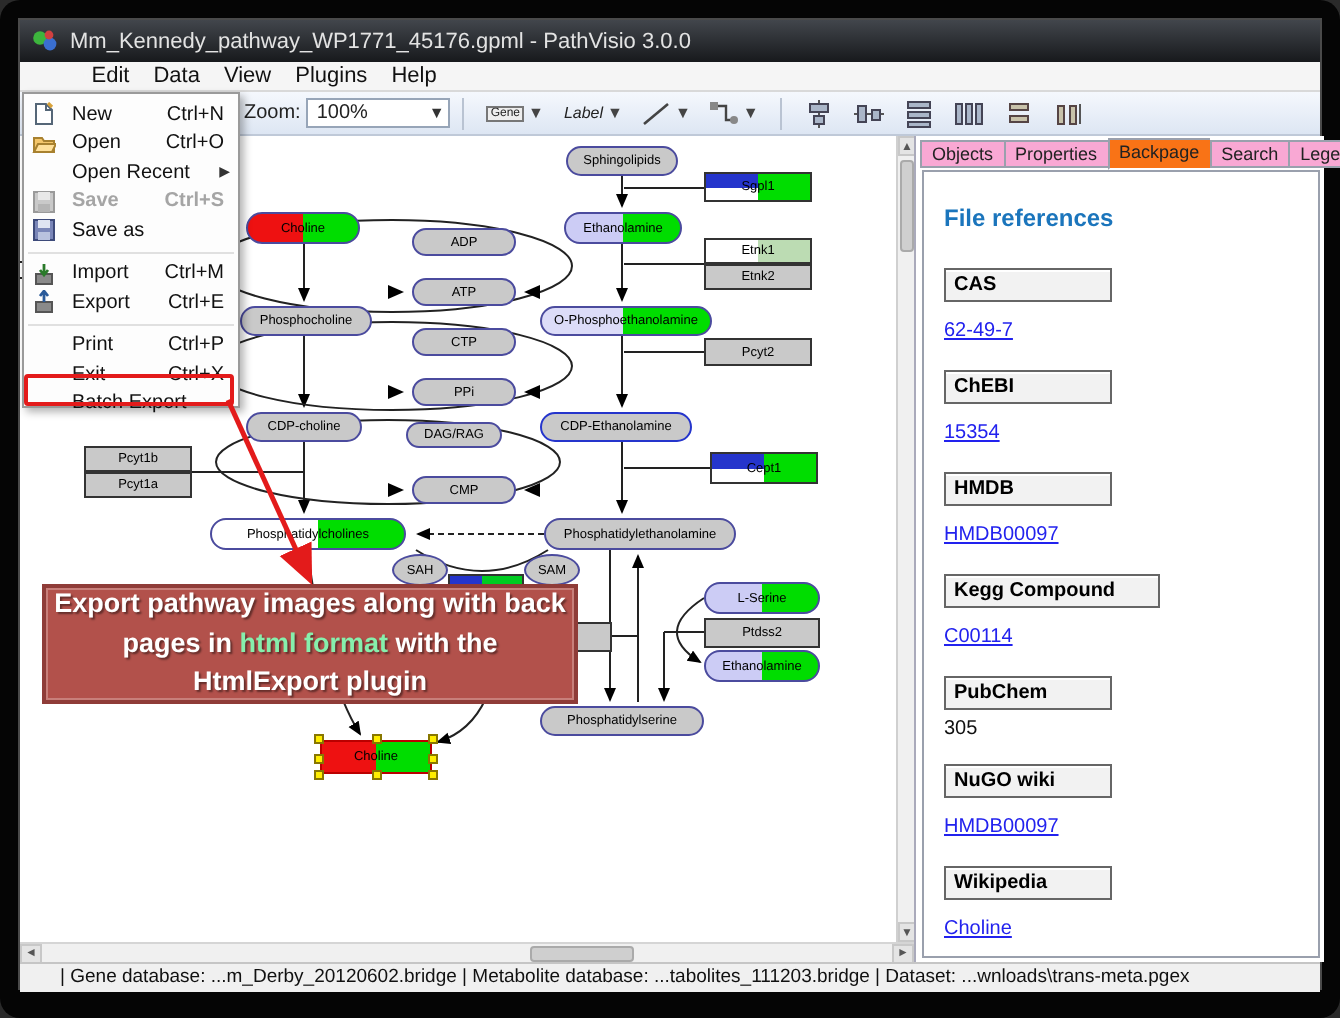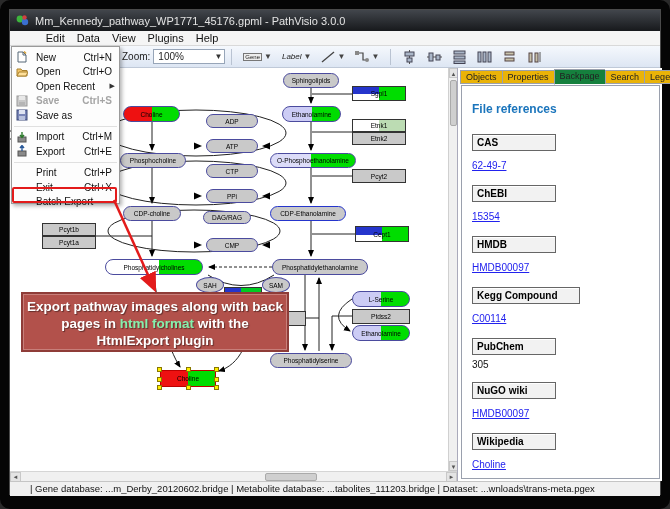--- a/index.html
+++ b/index.html
@@ -39,23 +39,23 @@
   .vscroll { position:absolute; left:438px; top:58px; width:9px; height:403px; background:#f0f0f0; border-left:1px solid #d0d0d0; }
   .vscroll .arr { position:absolute; left:0; width:9px; height:10px; font-size:6px; text-align:center; color:#555; background:#e4e4e4; border:1px solid #c8c8c8; line-height:10px; }
   .vscroll .thumb { position:absolute; left:1px; top:12px; width:7px; height:46px; background:#cfcfcf; border:1px solid #aaa; border-radius:2px; }
   .hscroll { position:absolute; left:0; top:461px; width:447px; height:10px; background:#f0f0f0; border-top:1px solid #d5d5d5; }
   .hscroll .arr { position:absolute; top:0; width:11px; height:10px; font-size:6px; text-align:center; color:#555; background:#e4e4e4; border:1px solid #c8c8c8; line-height:9px; }
   .hscroll .thumb { position:absolute; left:255px; top:1px; width:52px; height:8px; background:#cfcfcf; border:1px solid #aaa; border-radius:2px; }
 
   
   .sidepanel { position:absolute; left:447px; top:58px; width:205px; height:413px; background:#fff; border-left:1px solid #aab; }
   .tabs { position:absolute; left:2px; top:2px; right:0; height:14px; display:flex; font-size:9px; }
-  .tab { padding:1px 5px; background:#eab308; border:1px solid #9aa0ad; border-right:none; color:#222; height:14px; }
+  .tab { padding:1px 5px; background:#f9a8d4; border:1px solid #9aa0ad; border-right:none; color:#222; height:14px; }
   .tab:last-child { border-right:1px solid #9aa0ad; }
-  .tab.active { background:#15803d; border-bottom-color:#fff; font-weight:normal; position:relative; top:-1px; height:16px; }
+  .tab.active { background:#f97316; border-bottom-color:#fff; font-weight:normal; position:relative; top:-1px; height:16px; }
   .panelbody { position:absolute; left:3px; top:17px; right:2px; bottom:2px; border:1px solid #9aa0ad; background:#fff; padding:8px 10px; overflow:hidden; }
   .xref-heading { color:#1b75bc; font-weight:bold; font-size:12px; margin:8px 0 14px 0; }
   .xsec { margin-bottom:4px; }
   .xbox { width:84px; border:1px solid #666; background:#f2f2f2; box-shadow:inset 0 1px 0 #fff; font-weight:bold; font-size:10px; padding:2px 4px; margin-bottom:4px; margin-top:12px; }
   .xlink { color:#2222ee; font-weight:normal; font-size:10px; text-decoration:underline; }
   .xplain { color:#111; font-size:10px; }
 
   
   .statusbar { position:absolute; left:0; top:471px; width:100%; height:15px; background:#f0f0f0;
     border-top:1px solid #c5c5c5; font-size:9.5px; color:#111; line-height:14px; padding-left:20px; white-space:nowrap; }
@@ -75,21 +75,21 @@
   .f-tlblue { background-image:linear-gradient(to bottom, #2535cc 55%, rgba(0,0,0,0) 55%),
               linear-gradient(to right, #ffffff 50%, #00dd00 50%);
               background-size:50% 100%, 100% 100%; background-repeat:no-repeat; }
   .f-pemt { background:linear-gradient(to right, #2535cc 45%, #00cc22 45%); }
   .sel { border:1px solid #b00; overflow:visible; }
   .handle { position:absolute; width:5px; height:5px; background:#ffee00; border:1px solid #887700; z-index:3; }
 
   
   .callout { position:absolute; left:11px; top:224px; width:268px; height:60px; z-index:4;
     background:#b2514b; border:2px solid #8f3c38; box-shadow:inset 0 0 0 1px #c87f7a;
-    display:flex; flex-direction:column; align-items:center; justify-content:flex-end;
+    display:flex; flex-direction:column; align-items:center; justify-content:space-between;
     color:#fff; font-weight:bold; font-size:13.5px; text-shadow:1px 1px 1px rgba(0,0,0,.45); line-height:1.25; }
   .callout .hl { color:#86efac; }
 
   
   .filemenu { position:absolute; left:1px; top:36px; width:109px; height:158px; z-index:10;
     background:#fdfdfd; border:1px solid #9a9a9a; box-shadow:2px 2px 4px rgba(0,0,0,.3); font-size:10px; }
   .fm-item { position:relative; height:14.5px; display:flex; align-items:center; padding-left:24px; color:#111; }
   .fm-item .sc { position:absolute; right:7px; color:#111; }
   .fm-item.disabled, .fm-item.disabled .sc { color:#a5a5a5;font-weight:bold; }
   .fm-item .ficon { position:absolute; left:4px; top:1px; width:12px; height:12px; }

